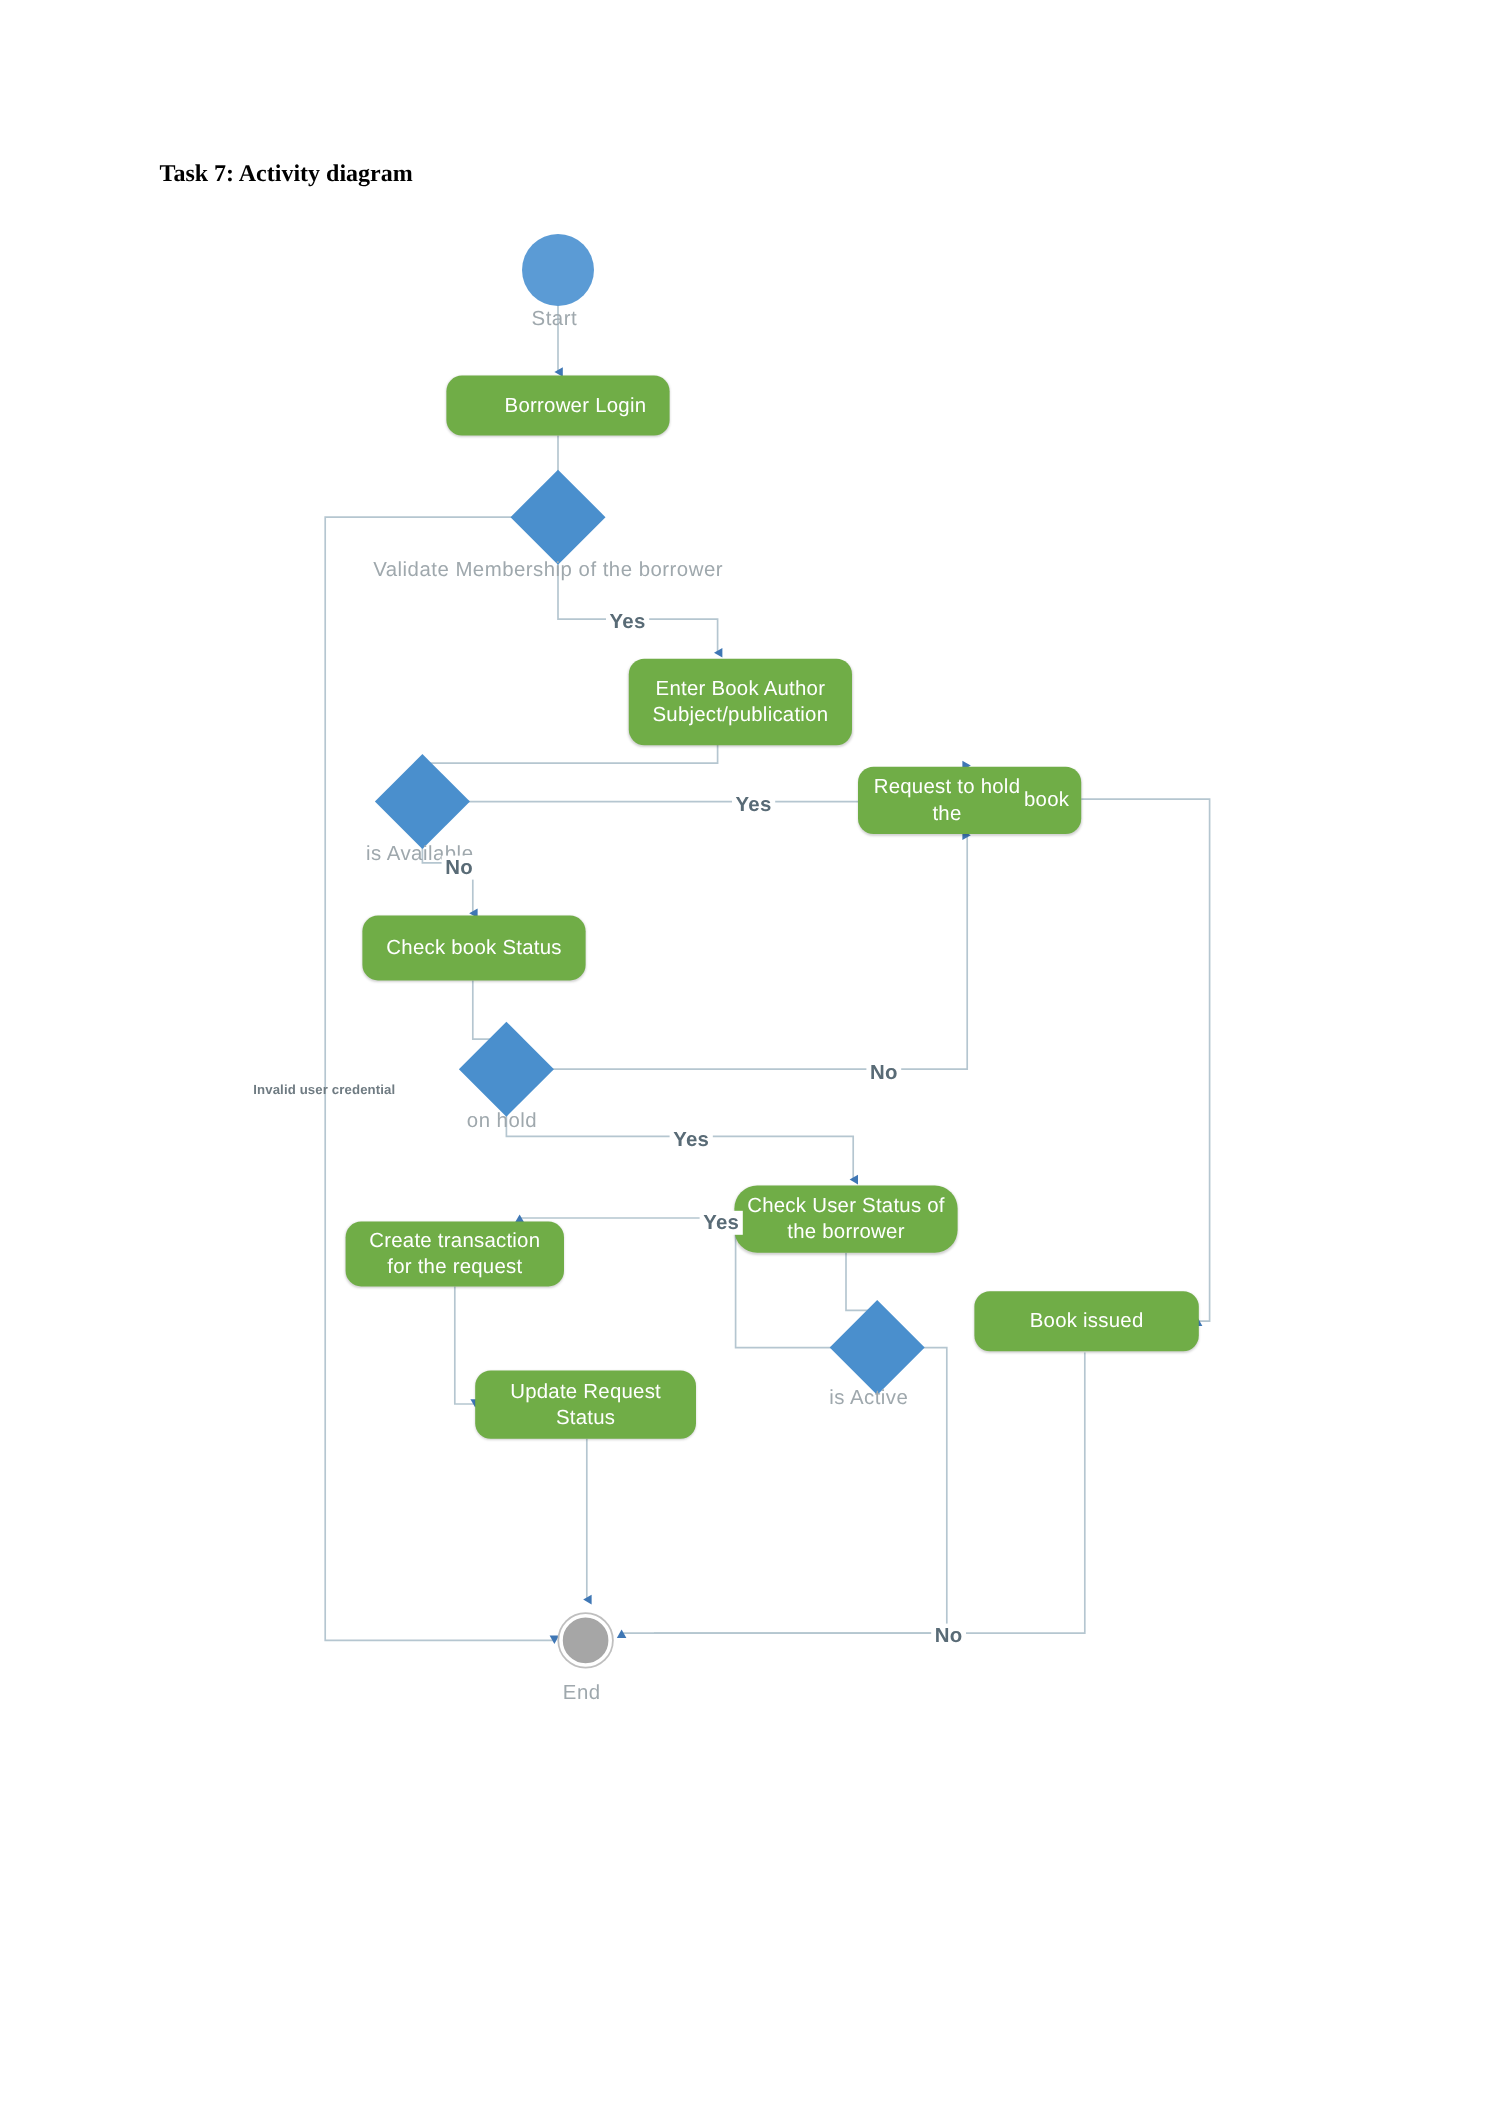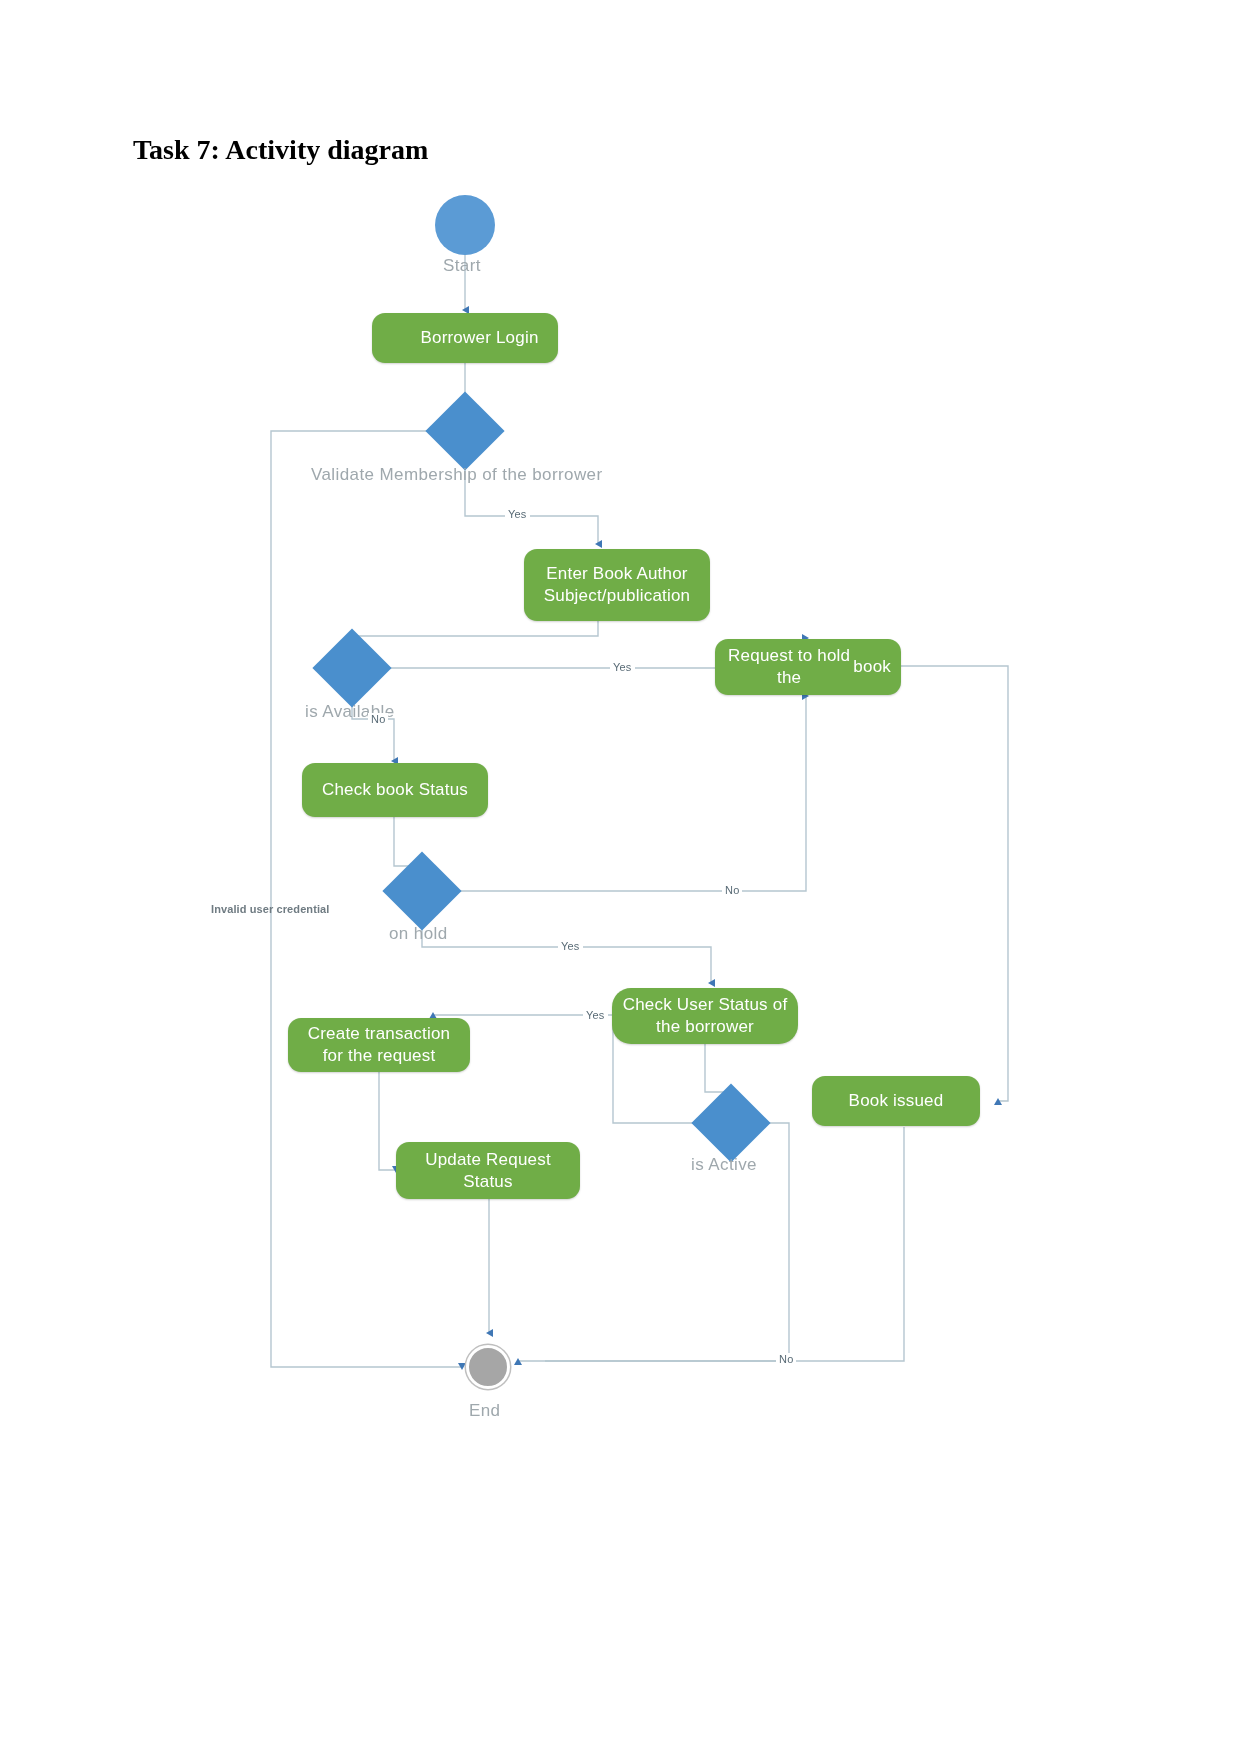--- a/index.html
+++ b/index.html
@@ -60,21 +60,21 @@
     font-size: 22px;
   }
 
   
   .section-title {
     position: absolute;
     left: 133px;
     top: 134px;
     font-family: "Liberation Serif", serif;
     font-weight: bold;
-    font-size: 28px;
+    font-size: 20px;
     color: #000000;
     white-space: nowrap;
   }
 
   
   .diagram {
     position: absolute;
     left: 0;
     top: 0;
     width: 1241px;
@@ -141,22 +141,22 @@
     font-size: 11px;
     color: #6f7b82;
     letter-spacing: 0.1px;
     font-weight: bold;
   }
 
   
   .edge-label {
     position: absolute;
     color: #596b76;
-    font-size: 11px;
-    font-weight: normal;
+    font-size: 17px;
+    font-weight: bold;
     background: #ffffff;
     padding: 0 3px;
     white-space: nowrap;
     letter-spacing: 0.2px;
   }
 </style>
 </head>
 <body>
 
 <div class="page">
@@ -257,21 +257,21 @@
     <div class="node action" style="left:288px; top:1018px; width:182px; height:54px; flex-direction:column;">
       <span>Create transaction</span>
       <span>for the request</span>
     </div>
     <div class="edge-label" style="left:583px; top:1009px;">Yes</div>
 
     <div class="node decision" style="left:703px; top:1095px;"></div>
     <div class="caption" style="left:691px; top:1155px;">is Active</div>
     <div class="edge-label" style="left:776px; top:1353px;">No</div>
 
-    <div class="node action" style="left:812px; top:1076px; width:168px; height:50px;">
+    <div class="node action" style="left:812px; top:1076px; width:187px; height:50px;">
       <span>Book issued</span>
     </div>
 
     <div class="node action" style="left:396px; top:1142px; width:184px; height:57px; flex-direction:column;">
       <span>Update Request</span>
       <span>Status</span>
     </div>
 
     <div class="node end-node" style="left:466px; top:1345px;"></div>
     <div class="caption" style="left:469px; top:1401px;">End</div>

